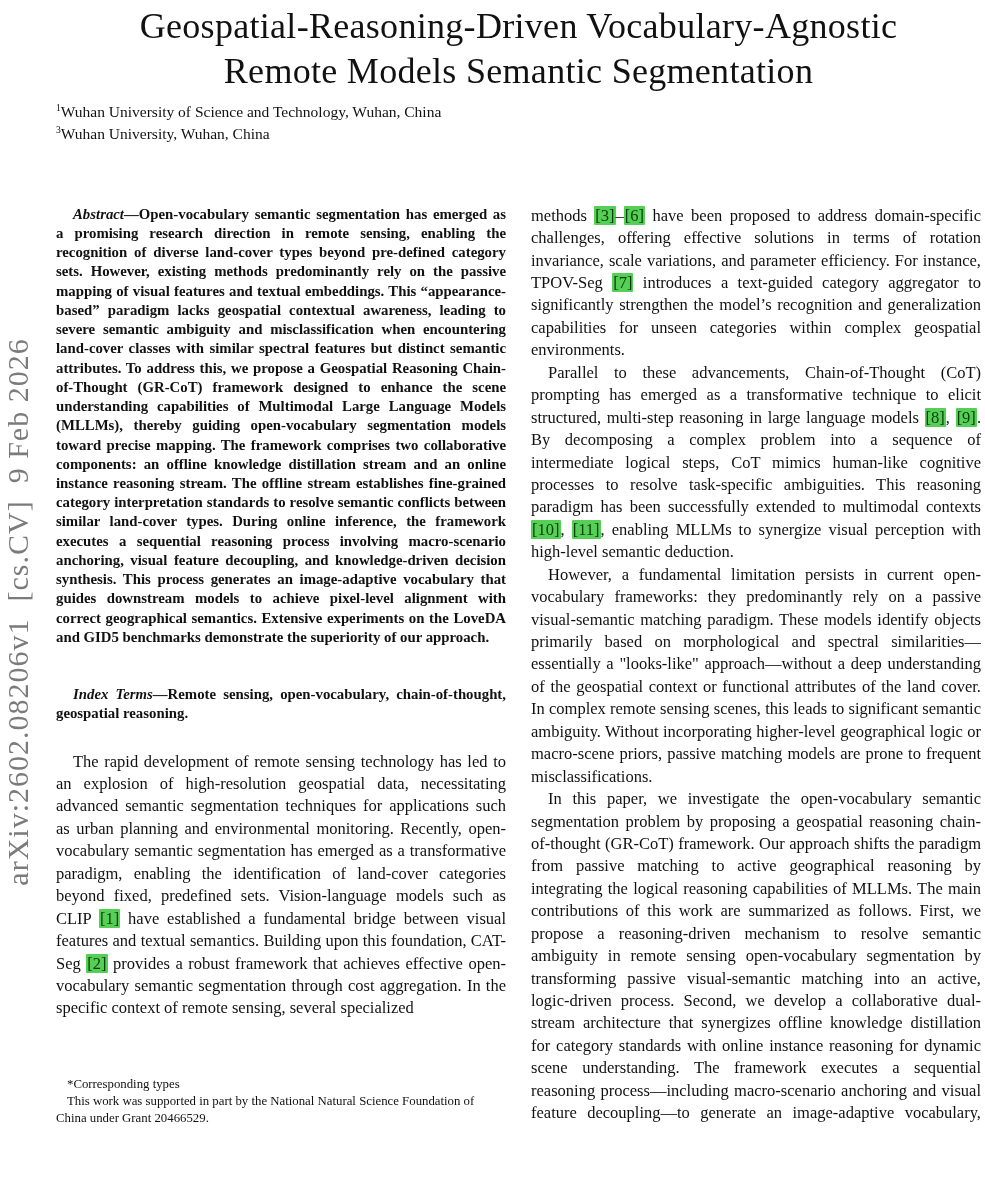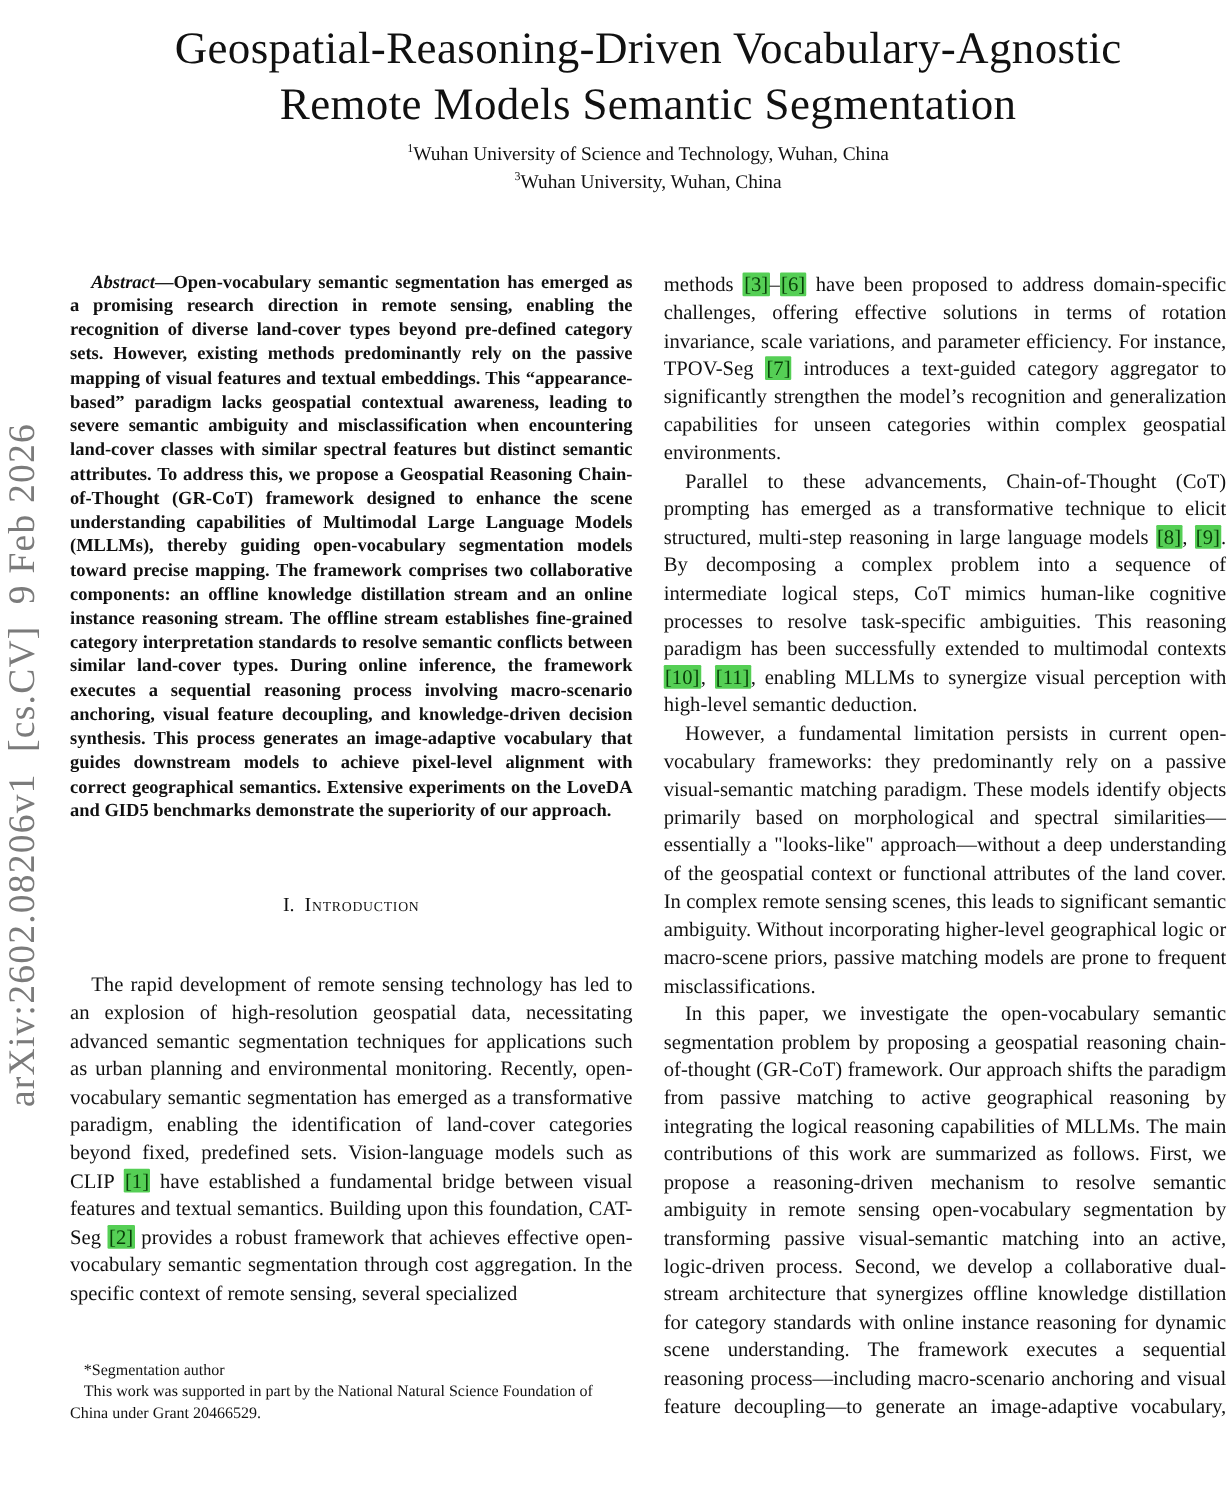--- a/index.html
+++ b/index.html
@@ -16,37 +16,36 @@
     position: absolute;
     left: 18px; top: 612px;
     transform: translate(-50%, -50%) rotate(-90deg);
     white-space: pre;
     font-size: 30px;
     color: var(--watermark-gray, #7b7b7b);
     letter-spacing: 1px;
   }
   .content {
     position: absolute;
-    left: 56px; top: 12px; right: 4px;
+    left: 56px; top: 0; right: 4px;
   }
   h1.title {
     text-align: center;
     font-weight: 400;
     font-size: 36px;
     letter-spacing: 0.3px;
     line-height: 1.26;
     margin: 4px 0 0 0;
   }
   .authors {
     text-align: center;
     font-size: 17.5px;
     margin-top: 24px;
   }
   .affils {
-    text-align: center;
     font-size: 15.5px;
     line-height: 1.42;
     margin-top: 6px;
   }
   sup { font-size: 0.62em; line-height: 0; }
   .cols {
     display: flex;
     gap: 25px;
     margin-top: 60px;
     height: 922px;
@@ -106,31 +105,29 @@
 
   <div class="affils">
     <div><sup>1</sup>Wuhan University of Science and Technology, Wuhan, China</div>
     <div><sup>3</sup>Wuhan University, Wuhan, China</div>
   </div>
 
   <div class="cols">
 
     <div class="col col-left">
       <p class="abstract"><b class="it">Abstract</b><b>—Open-vocabulary semantic segmentation has emerged as a promising research direction in remote sensing, enabling the recognition of diverse land-cover types beyond pre-defined category sets. However, existing methods predominantly rely on the passive mapping of visual features and textual embeddings. This “appearance-based” paradigm lacks geospatial contextual awareness, leading to severe semantic ambiguity and misclassification when encountering land-cover classes with similar spectral features but distinct semantic attributes. To address this, we propose a Geospatial Reasoning Chain-of-Thought (GR-CoT) framework designed to enhance the scene understanding capabilities of Multimodal Large Language Models (MLLMs), thereby guiding open-vocabulary segmentation models toward precise mapping. The framework comprises two collaborative components: an offline knowledge distillation stream and an online instance reasoning stream. The offline stream establishes fine-grained category interpretation standards to resolve semantic conflicts between similar land-cover types. During online inference, the framework executes a sequential reasoning process involving macro-scenario anchoring, visual feature decoupling, and knowledge-driven decision synthesis. This process generates an image-adaptive vocabulary that guides downstream models to achieve pixel-level alignment with correct geographical semantics. Extensive experiments on the LoveDA and GID5 benchmarks demonstrate the superiority of our approach.</b></p>
+      <p class="idx"><b class="it">Index Terms</b><b>—Remote sensing, open-vocabulary, chain-of-thought, geospatial reasoning.</b></p>
 
-      <p class="sec-head">
-        <span>I.</span>&nbsp;&nbsp;<span class="sc">Introduction</span>
-      </p>
 
       <div class="body-paras">
           <p>The rapid development of remote sensing technology has led to an explosion of high-resolution geospatial data, necessitating advanced semantic segmentation techniques for applications such as urban planning and environmental monitoring. Recently, open-vocabulary semantic segmentation has emerged as a transformative paradigm, enabling the identification of land-cover categories beyond fixed, predefined sets. Vision-language models such as CLIP <span class="cite">[1]</span> have established a fundamental bridge between visual features and textual semantics. Building upon this foundation, CAT-Seg <span class="cite">[2]</span> provides a robust framework that achieves effective open-vocabulary semantic segmentation through cost aggregation. In the specific context of remote sensing, several specialized</p>
         </div>
 
       <div class="footnotes">
-        <p>*Segmentation author</p>
+        <p>*Corresponding types</p>
         <p>This work was supported in part by the National Natural Science Foundation of China under Grant 20466529.</p>
       </div>
     </div>
 
     <div class="col col-right body-paras">
         <p>methods <span class="cite">[3]</span>–<span class="cite">[6]</span> have been proposed to address domain-specific challenges, offering effective solutions in terms of rotation invariance, scale variations, and parameter efficiency. For instance, TPOV-Seg <span class="cite">[7]</span> introduces a text-guided category aggregator to significantly strengthen the model’s recognition and generalization capabilities for unseen categories within complex geospatial environments.</p>
         <p>Parallel to these advancements, Chain-of-Thought (CoT) prompting has emerged as a transformative technique to elicit structured, multi-step reasoning in large language models <span class="cite">[8]</span>, <span class="cite">[9]</span>. By decomposing a complex problem into a sequence of intermediate logical steps, CoT mimics human-like cognitive processes to resolve task-specific ambiguities. This reasoning paradigm has been successfully extended to multimodal contexts <span class="cite">[10]</span>, <span class="cite">[11]</span>, enabling MLLMs to synergize visual perception with high-level semantic deduction.</p>
         <p>However, a fundamental limitation persists in current open-vocabulary frameworks: they predominantly rely on a passive visual-semantic matching paradigm. These models identify objects primarily based on morphological and spectral similarities—essentially a "looks-like" approach—without a deep understanding of the geospatial context or functional attributes of the land cover. In complex remote sensing scenes, this leads to significant semantic ambiguity. Without incorporating higher-level geographical logic or macro-scene priors, passive matching models are prone to frequent misclassifications.</p>
         <p>In this paper, we investigate the open-vocabulary semantic segmentation problem by proposing a geospatial reasoning chain-of-thought (GR-CoT) framework. Our approach shifts the paradigm from passive matching to active geographical reasoning by integrating the logical reasoning capabilities of MLLMs. The main contributions of this work are summarized as follows. First, we propose a reasoning-driven mechanism to resolve semantic ambiguity in remote sensing open-vocabulary segmentation by transforming passive visual-semantic matching into an active, logic-driven process. Second, we develop a collaborative dual-stream architecture that synergizes offline knowledge distillation for category standards with online instance reasoning for dynamic scene understanding. The framework executes a sequential reasoning process—including macro-scenario anchoring and visual feature decoupling—to generate an image-adaptive vocabulary, ensuring the downstream segmentation is guided by correct</p>
       </div>

